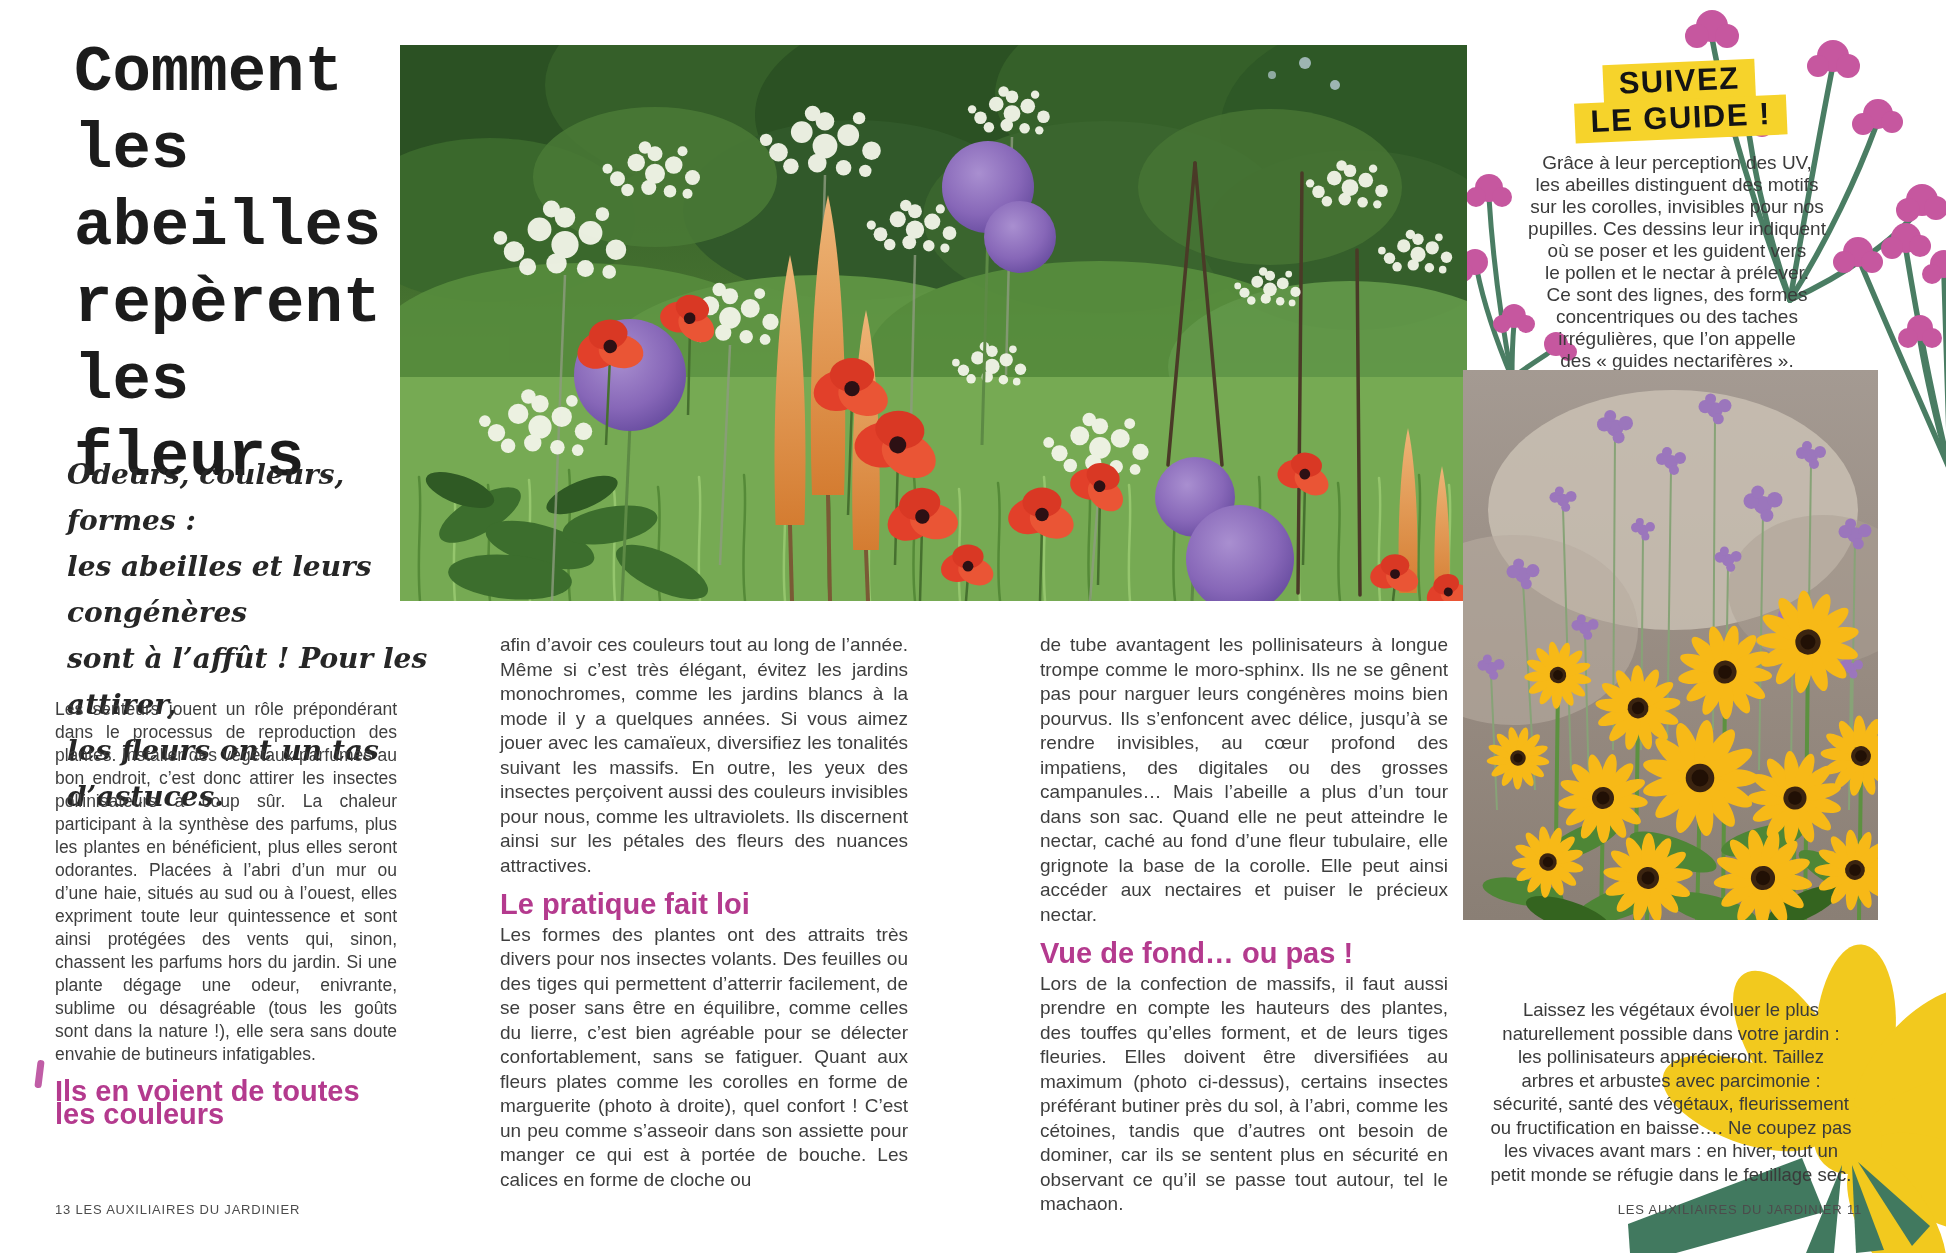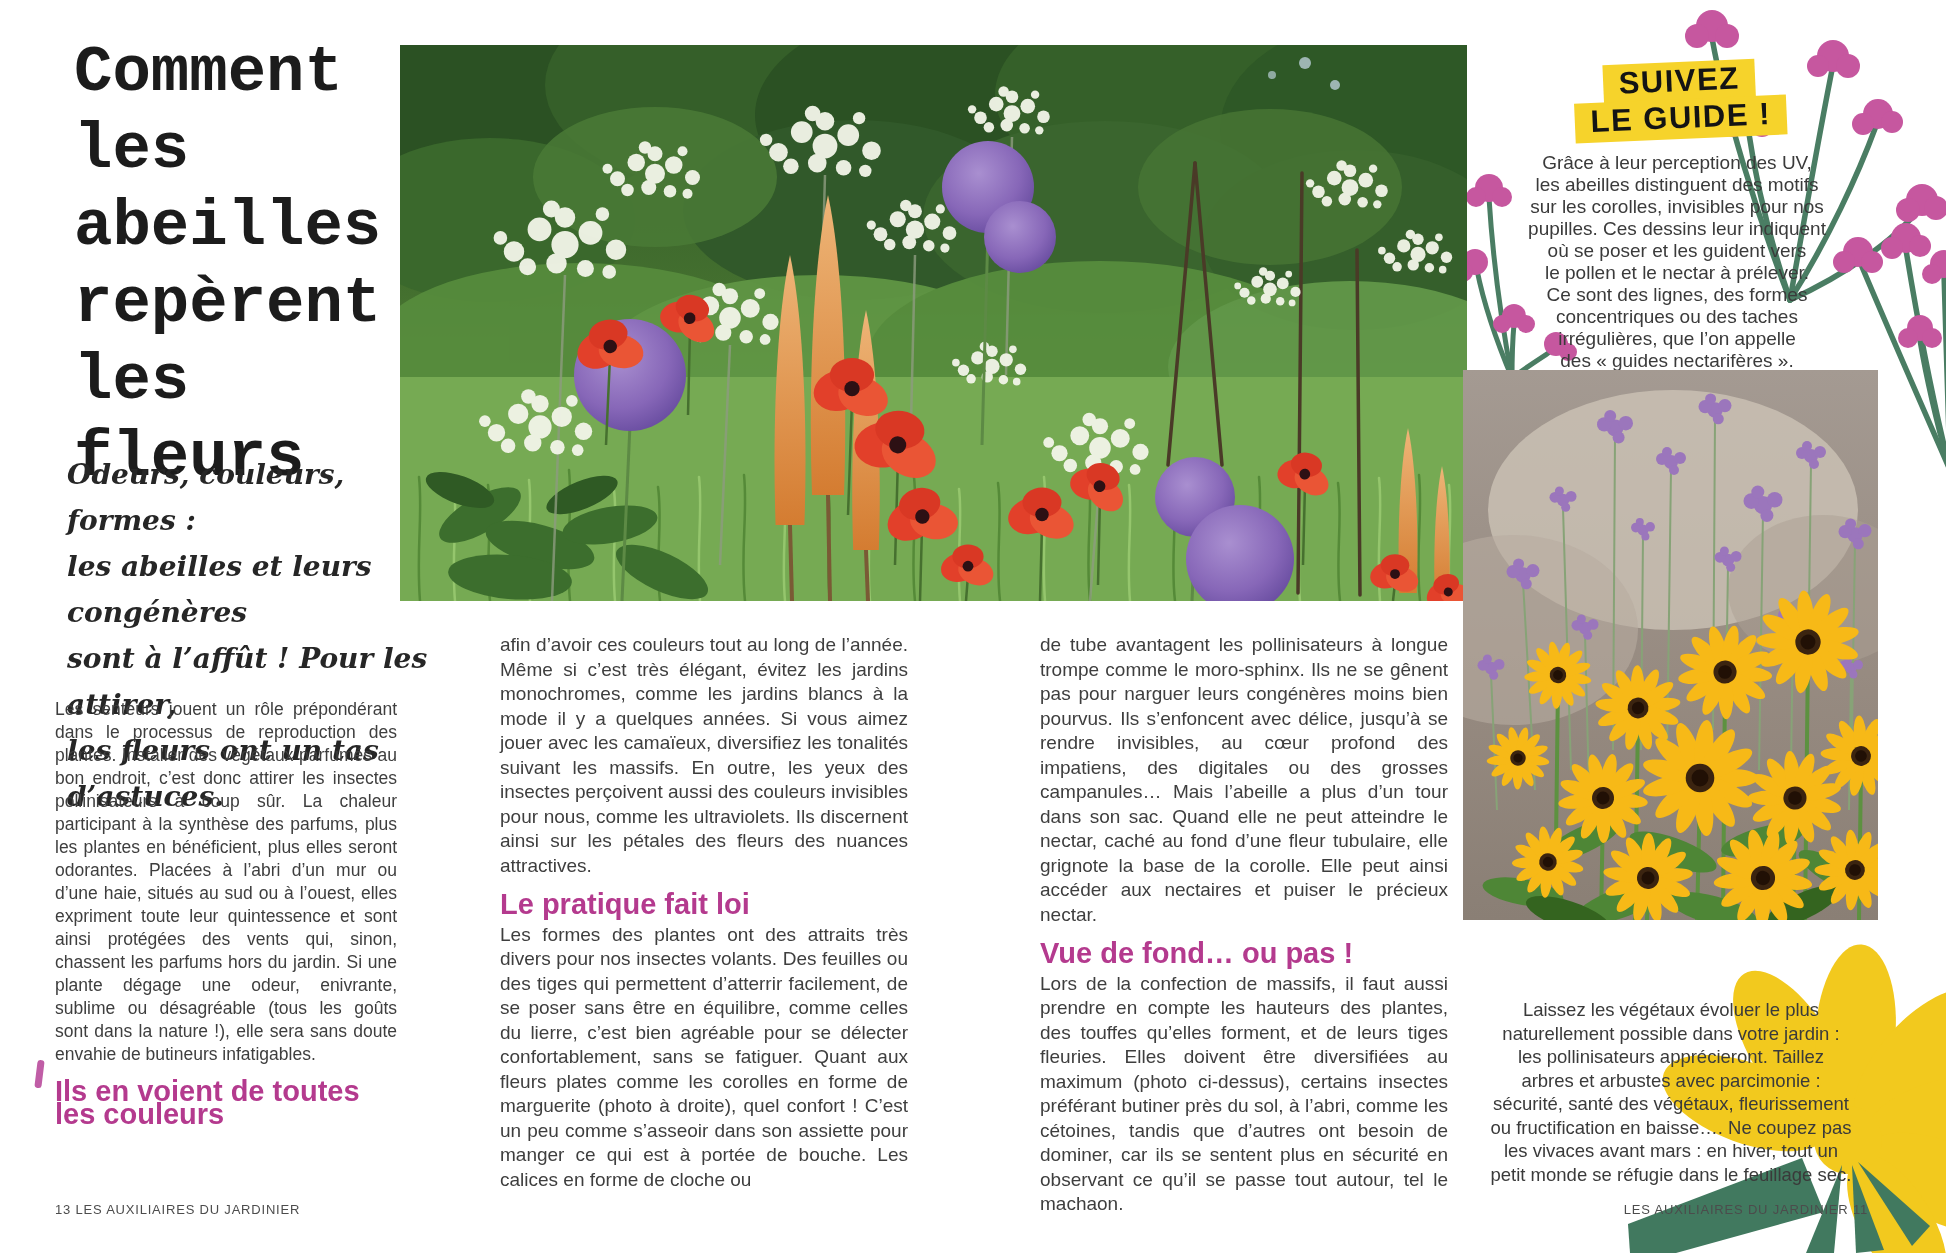--- a/index.html
+++ b/index.html
@@ -39,21 +39,21 @@
   .sidebar-text{position:absolute;left:1512px;top:152px;width:330px;z-index:2;margin:0;
                 text-align:center;font-size:19px;line-height:22px;color:#3a3a3a;}
   .jardin-heading{position:absolute;left:1468px;top:936px;width:405px;margin:0;z-index:2;
                   text-align:center;font-family:"DejaVu Serif",serif;font-style:italic;font-weight:700;
                   font-size:33px;color:#222222;}
   .jardin-text{position:absolute;left:1470px;top:998px;width:402px;margin:0;z-index:2;
                text-align:center;font-size:18.5px;line-height:23.5px;color:#3a3a3a;}
   .folio{position:absolute;top:1202px;z-index:2;font-size:13px;letter-spacing:.8px;
          color:var(--footer_color);}
   .folio-left{left:55px;}
-  .folio-right{right:78px;}
+  .folio-right{right:84px;}
 </style>
 </head>
 <body>
 
 <div class="page">
 
   <svg class="deco" width="1946" height="1253" viewBox="0 0 1946 1253">
 
     <g stroke="#4a7d63" stroke-width="5.5" fill="none" stroke-linecap="round">
       <path d="M1790,300 C1755,210 1725,110 1712,38"></path>

